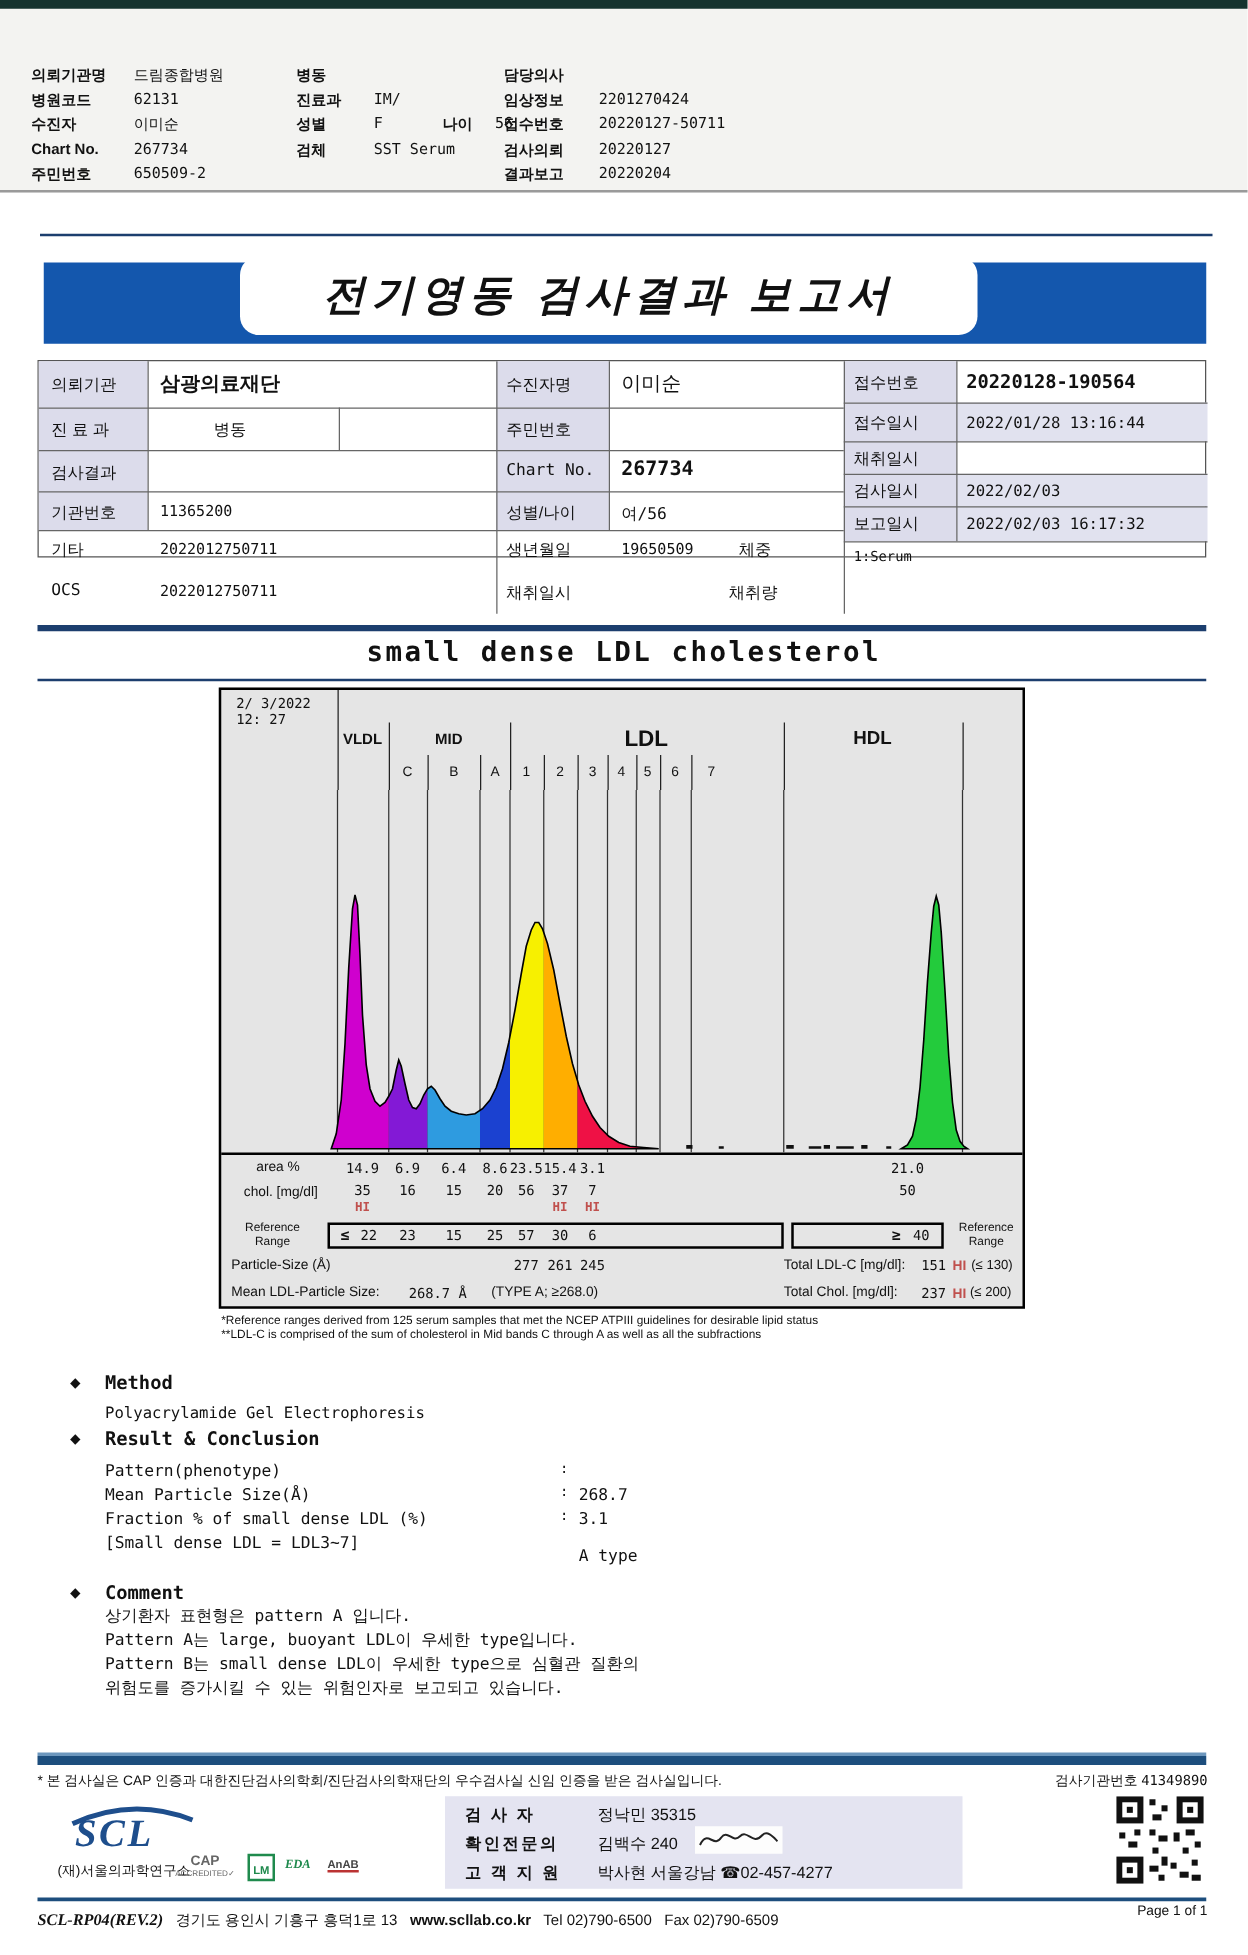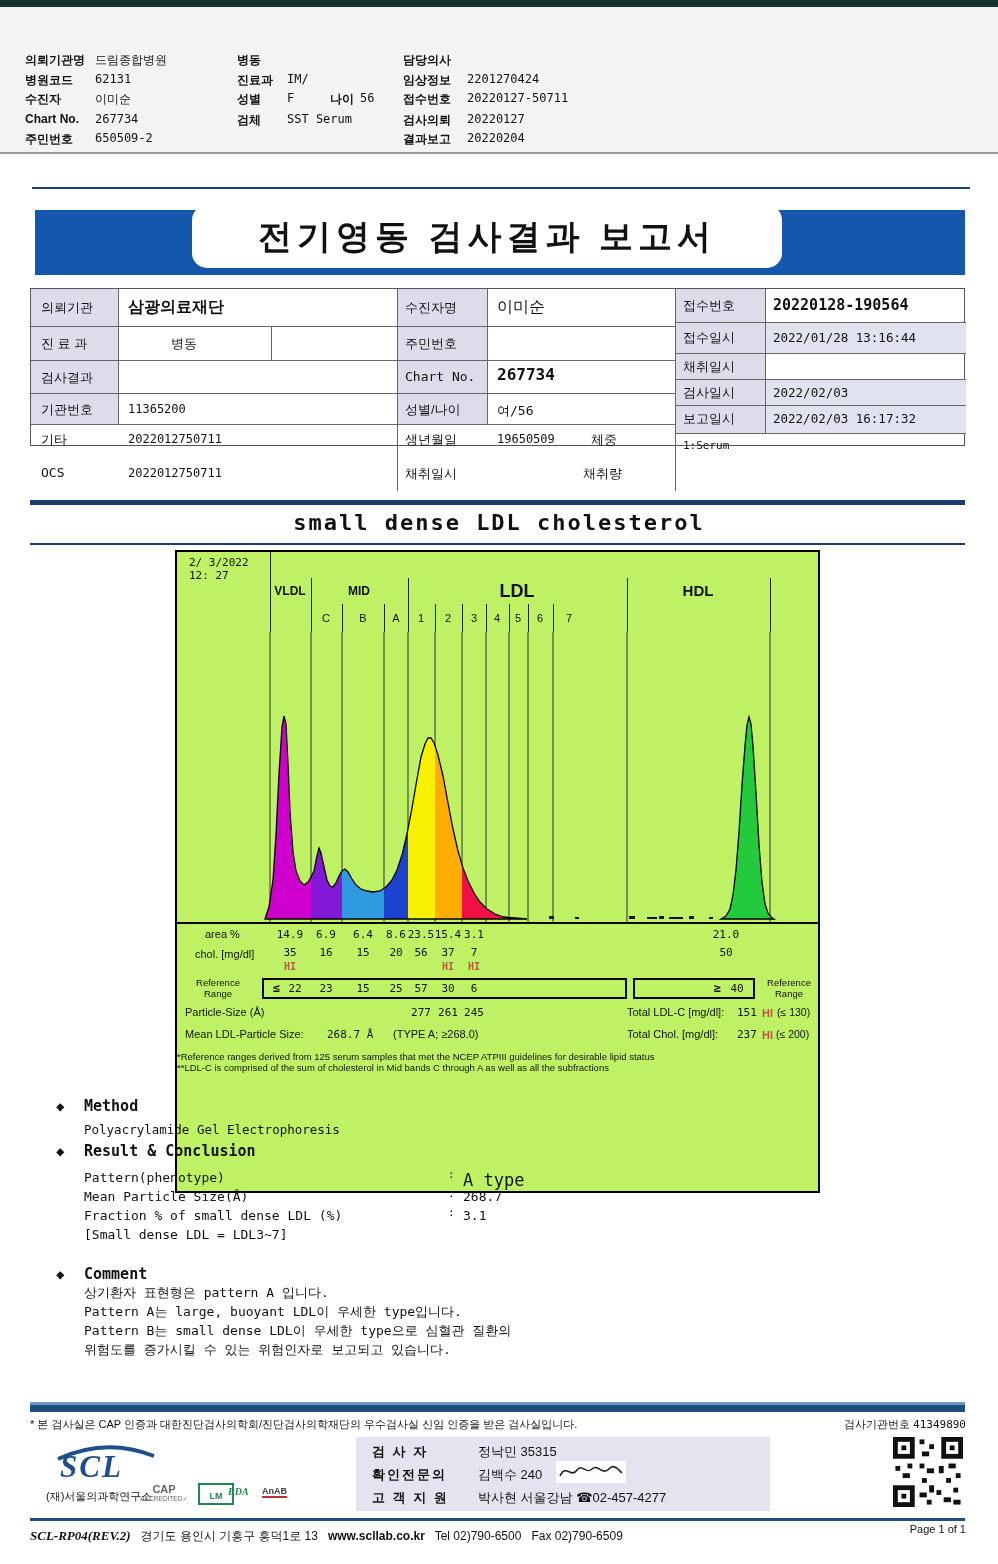--- a/index.html
+++ b/index.html
@@ -7,37 +7,37 @@
        font-family:"Liberation Sans","DejaVu Sans",sans-serif;color:#111;}
   .abs{position:absolute;}
   .mono{font-family:"DejaVu Sans Mono","Liberation Mono",monospace;}
   .b{font-weight:bold;}
   .ctr{transform:translateX(-50%);white-space:nowrap;}
   
   .top-header{position:absolute;left:0;top:0;width:998px;height:152px;background:#f3f3f1;border-bottom:2px solid #9a9a9a;}
   .top-dark{position:absolute;left:0;top:0;width:998px;height:7px;background:#16332f;}
   .teal{position:absolute;left:7px;top:7px;width:983px;height:37px;background:#02837a;color:#fff;
         text-align:center;font-size:20px;font-weight:bold;line-height:37px;}
-  .hf{position:absolute;font-size:12px;display:flex;white-space:nowrap;}
+  .hf{position:absolute;font-size:12px;display:flex;white-space:nowrap;gap:12px;}
   .hf b{display:inline-block;}
   .hv{font-family:"DejaVu Sans Mono","Liberation Mono",monospace;font-size:12px;}
   
   .navy-line{position:absolute;background:#1c3e6e;}
-  .blue-banner{position:absolute;left:35px;top:210px;width:930px;height:65px;background:#1457ad;}
+  .blue-banner{position:absolute;left:35px;top:210px;width:930px;height:65px;background:#1457ad;font-style:italic;}
   .title-box{position:absolute;left:157px;top:-5px;width:590px;height:63px;background:#fff;border-radius:15px;
              text-align:center;font-size:34px;font-weight:bold;letter-spacing:5px;line-height:63px;color:#111;}
   
   .itable{position:absolute;left:30px;top:288px;width:935px;height:158px;border:1px solid #555;box-sizing:border-box;}
   .cellbg{position:absolute;background:#dcdceb;}
   .cellbg2{position:absolute;background:#e1e2ef;}
   .gl{position:absolute;background:#666;}
   .ilab{position:absolute;font-size:13px;white-space:nowrap;}
   .ival{position:absolute;font-family:"DejaVu Sans Mono","Liberation Mono",monospace;white-space:nowrap;}
   
-  .chart{position:absolute;left:175px;top:550px;width:645px;height:643px;border:2px solid #000;box-sizing:border-box;background:#bef264;}
+  .chart{position:absolute;left:175px;top:550px;width:645px;height:497px;border:2px solid #000;box-sizing:border-box;background:#e5e5e5;}
   .vl{position:absolute;width:1px;background:#222;}
   .cn{position:absolute;transform:translateX(-50%);font-family:"DejaVu Sans Mono","Liberation Mono",monospace;
       font-size:11px;white-space:nowrap;}
   .hi{color:#c0504d;font-size:10px;font-weight:bold;}
   .rowlab{position:absolute;font-size:11px;white-space:nowrap;}
   .refbox{position:absolute;border:2px solid #000;box-sizing:border-box;}
   .brand{color:#e010d0;font-weight:bold;font-size:12px;white-space:nowrap;}
   
   .mtxt{position:absolute;font-family:"DejaVu Sans Mono","Liberation Mono",monospace;white-space:nowrap;}
   .fnote{position:absolute;left:177px;font-size:9.5px;color:#111;white-space:nowrap;}
@@ -366,21 +366,21 @@
 <div class="fnote" style="top:1051px">*Reference ranges derived from 125 serum samples that met the NCEP ATPIII guidelines for desirable lipid status</div>
 <div class="fnote" style="top:1062px">**LDL-C is comprised of the sum of cholesterol in Mid bands C through A as well as all the subfractions</div>
 
 <div class="mtxt b" style="left:56px;top:1098px;font-size:14px">◆</div>
 <div class="mtxt b" style="left:84px;top:1097px;font-size:15px">Method</div>
 <div class="mtxt" style="left:84px;top:1122px;font-size:12.5px">Polyacrylamide Gel Electrophoresis</div>
 <div class="mtxt b" style="left:56px;top:1143px;font-size:14px">◆</div>
 <div class="mtxt b" style="left:84px;top:1142px;font-size:15px">Result &amp; Conclusion</div>
 <div class="mtxt" style="left:84px;top:1170px;font-size:13px">Pattern(phenotype)</div>
 <div class="mtxt" style="left:448px;top:1168px;font-size:11px">:</div>
-<div class="mtxt" style="left:463px;top:1170px;font-size:17px">A type</div>
+<div class="mtxt" style="left:463px;top:1238px;font-size:13px">A type</div>
 <div class="mtxt" style="left:84px;top:1189px;font-size:13px">Mean Particle Size(Å)</div>
 <div class="mtxt" style="left:448px;top:1187px;font-size:11px">:</div>
 <div class="mtxt" style="left:463px;top:1189px;font-size:13px">268.7</div>
 <div class="mtxt" style="left:84px;top:1208px;font-size:13px">Fraction % of small dense LDL (%)</div>
 <div class="mtxt" style="left:448px;top:1206px;font-size:11px">:</div>
 <div class="mtxt" style="left:463px;top:1208px;font-size:13px">3.1</div>
 <div class="mtxt" style="left:84px;top:1227px;font-size:13px">[Small dense LDL = LDL3~7]</div>
 <div class="mtxt b" style="left:56px;top:1266px;font-size:14px">◆</div>
 <div class="mtxt b" style="left:84px;top:1265px;font-size:15px">Comment</div>
 <div class="mtxt" style="left:84px;top:1284px;font-size:13px">상기환자 표현형은 pattern A 입니다.</div>
@@ -399,21 +399,21 @@
     <path d="M4,16 Q52,-6 100,13" stroke="#1e4e8c" stroke-width="4" fill="none"></path>
   </svg>
   <div class="abs serifb" style="left:14px;top:6px;font-size:31px;color:#1e4e8c;letter-spacing:2px">SCL</div>
   <div class="abs" style="left:0;top:46px;font-size:11px;white-space:nowrap">(재)서울의과학연구소</div>
 </div>
 
 <div class="abs" style="left:136px;top:1483px;width:56px;text-align:center;color:#666">
   <div class="b" style="font-size:11px">CAP</div>
   <div style="font-size:6.5px">ACCREDITED✓</div>
 </div>
-<div class="abs" style="left:198px;top:1483px;width:36px;height:22px;border:2px solid #1f8a4d;color:#1f8a4d;
+<div class="abs" style="left:198px;top:1483px;width:22px;height:22px;border:2px solid #1f8a4d;color:#1f8a4d;
      font-size:9px;font-weight:bold;text-align:center;line-height:22px;box-sizing:border-box">LM</div>
 <div class="abs serifb" style="left:228px;top:1486px;font-size:10px;color:#1f8a4d">EDA</div>
 <div class="abs b" style="left:262px;top:1486px;font-size:9px;color:#444;border-bottom:2px solid #b33">AnAB</div>
 
 <div class="sigpanel">
   <span class="sigrow-l" style="top:6px">검  사  자</span>
   <span class="sigrow-v" style="top:6px">정낙민 35315</span>
   <span class="sigrow-l" style="top:29px">확인전문의</span>
   <span class="sigrow-v" style="top:29px">김백수 240</span>
   <svg class="abs" style="left:200px;top:24px;background:#fdfdfd" width="70" height="22" viewBox="0 0 70 22">

